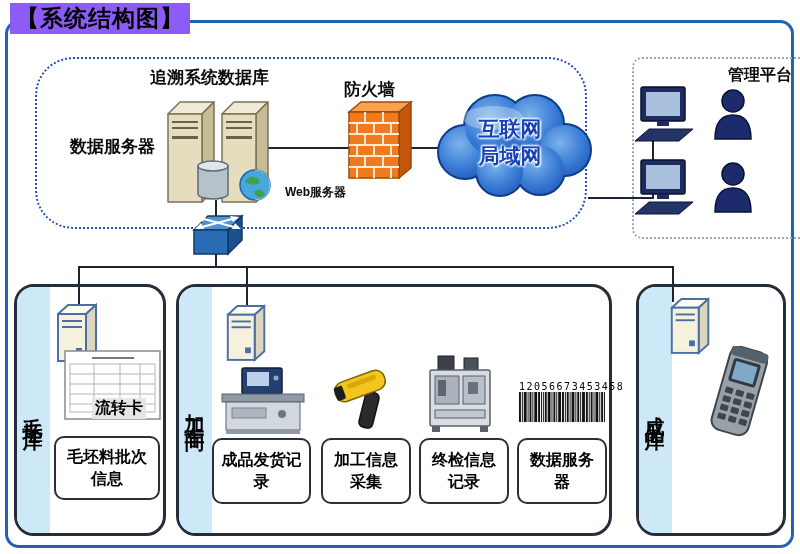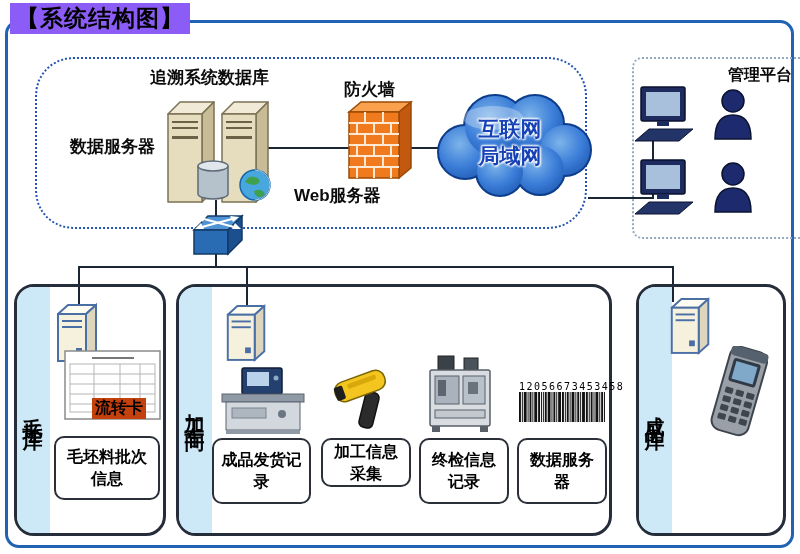--- a/index.html
+++ b/index.html
@@ -23,21 +23,21 @@
     font-size:20px;letter-spacing:6px;color:#000}
   .whitebox{position:absolute;background:#fff;border:2px solid #2a2f38;border-radius:10px;
     display:flex;align-items:center;justify-content:center;text-align:center;
     font-weight:bold;font-size:16px;line-height:1.35;z-index:3;padding:4px}
   .icon{position:absolute;z-index:3;line-height:0}
   .cloud-wrap{position:absolute;left:425px;top:80px;width:170px;height:125px;z-index:2}
   .cloud-text{position:absolute;inset:0;display:flex;flex-direction:column;align-items:center;
     justify-content:center;gap:1px;z-index:3;font-size:21px;font-weight:bold;color:#1742b6;
     text-shadow:0 0 3px #fff,0 0 3px #fff,1px 1px 2px #fff,-1px -1px 2px #fff;line-height:1.25}
   .card-doc{position:absolute;z-index:3;line-height:0}
-  .card-label{position:absolute;font-size:16px;font-weight:bold;background:#c2410c;
+  .card-label{position:absolute;font-size:16px;font-weight:bold;background:#e5e5e5;
     padding:0 3px;z-index:4;white-space:nowrap}
   .barcode-block{position:absolute;z-index:3;background:#fff;text-align:left;padding:1px 2px}
   .barcode-num{font-family:"DejaVu Sans Mono","Liberation Mono",monospace;
     font-size:10px;letter-spacing:1.5px;white-space:nowrap}
 </style>
 </head>
 <body>
 
 <div id="stage">
 
@@ -56,21 +56,21 @@
   <div class="line" style="left:215px;top:200px;width:2px;height:16px"></div>
   <div class="line" style="left:215px;top:252px;width:2px;height:16px"></div>
   <div class="line" style="left:78px;top:266px;width:596px;height:2px"></div>
   <div class="line" style="left:78px;top:266px;width:2px;height:42px"></div>
   <div class="line" style="left:246px;top:266px;width:2px;height:42px"></div>
   <div class="line" style="left:672px;top:266px;width:2px;height:36px"></div>
 
   <div class="lbl" style="left:150px;top:66px;font-size:17px">追溯系统数据库</div>
   <div class="lbl" style="left:70px;top:135px;font-size:17px">数据服务器</div>
   <div class="lbl" style="left:344px;top:78px;font-size:17px">防火墙</div>
-  <div class="lbl" style="left:294px;top:184px;font-size:17px">Web服务器</div>
+  <div class="lbl" style="left:285px;top:184px;font-size:12px">Web服务器</div>
 
   <div class="icon" style="left:160px;top:92px">
     <svg width="130" height="118" viewBox="0 0 130 118">
       <g stroke="#7c7254" stroke-width="1.5" stroke-linejoin="round">
         <polygon points="8,22 20,10 54,10 42,22" fill="#f0ead6"></polygon>
         <polygon points="42,22 54,10 54,98 42,110" fill="#c8bc97"></polygon>
         <rect x="8" y="22" width="34" height="88" fill="#e6dcbe"></rect>
         <polygon points="62,22 74,10 108,10 96,22" fill="#f0ead6"></polygon>
         <polygon points="96,22 108,10 108,98 96,110" fill="#c8bc97"></polygon>
         <rect x="62" y="22" width="34" height="88" fill="#e6dcbe"></rect>
@@ -315,21 +315,21 @@
           <rect x="75" y="0" width="2" height="30"></rect>
         <rect x="78" y="0" width="1" height="30"></rect>
           <rect x="80" y="0" width="3" height="30"></rect>
         <rect x="84" y="0" width="1" height="30"></rect>
           <rect x="86" y="0" width="2" height="30"></rect>
         <rect x="89" y="0" width="1" height="30"></rect>
       </g>
     </svg>
   </div>
   <div class="whitebox" style="left:212px;top:438px;width:99px;height:66px">成品发货记录</div>
-  <div class="whitebox" style="left:321px;top:438px;width:90px;height:49px">加工信息采集</div>
+  <div class="whitebox" style="left:321px;top:438px;width:90px;height:66px">加工信息采集</div>
   <div class="whitebox" style="left:419px;top:438px;width:90px;height:66px">终检信息记录</div>
   <div class="whitebox" style="left:517px;top:438px;width:90px;height:66px">数据服务器</div>
 
   <div class="section" style="left:636px;top:284px;width:150px;height:252px">
     <div class="strip">
       <div class="vtext">成品库</div>
     </div>
   </div>
   <div class="icon" style="left:666px;top:296px">
     <svg width="50" height="60" viewBox="0 0 52 62">

